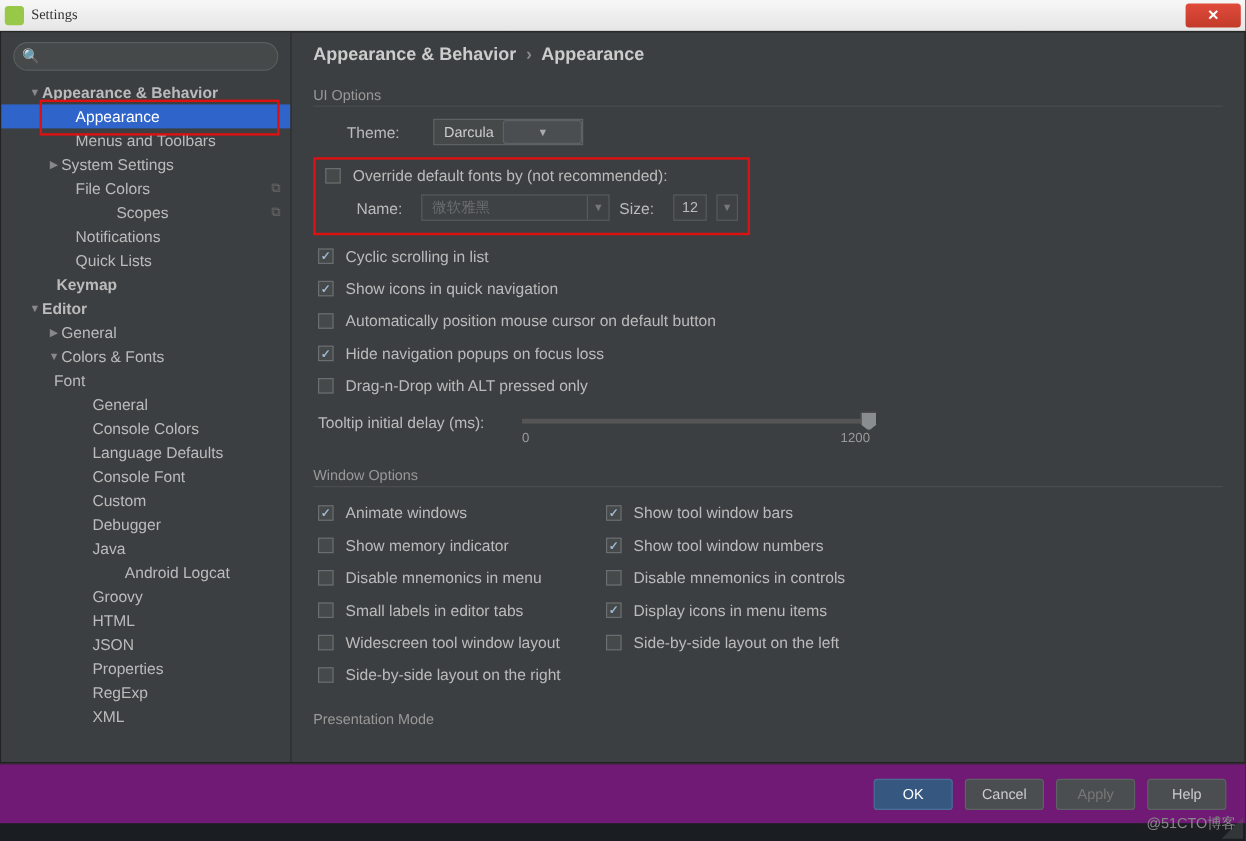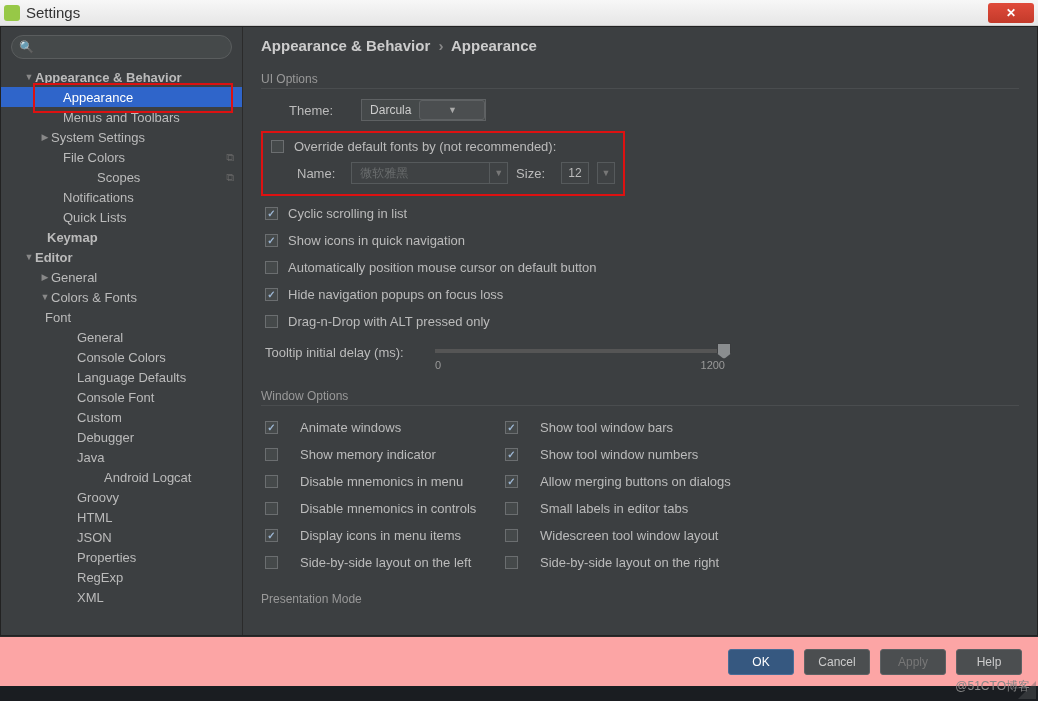--- a/index.html
+++ b/index.html
@@ -1,20 +1,20 @@
 <!DOCTYPE html>
 <html><head>
 <meta charset="utf-8">
 <style>
 * { box-sizing: border-box; margin: 0; padding: 0; font-family: "Segoe UI", Arial, sans-serif; }
 body { background: #1a1d21; width: 1038px; height: 701px; overflow: hidden; color: #bbbbbb; font-size: 13px; }
 
 .titlebar { height: 26px; background: linear-gradient(#f7f7f7,#e6e6e6); border-bottom: 1px solid #ccc; display: flex; align-items: center; padding: 0 4px; }
 .titlebar .logo { width: 16px; height: 16px; background: #97c847; border-radius: 3px; margin-right: 6px; }
-.titlebar .title { color: #333; font-size: 15px; }
+.titlebar .title { color: #333; font-size: 12px; font-family: Liberation Serif, serif; }
 .titlebar .spacer { flex: 1; }
 .titlebar .close-btn { width: 46px; height: 20px; background: linear-gradient(#e04b3b,#c33a2a); border-radius: 3px; color: #fff; display: flex; align-items: center; justify-content: center; font-size: 12px; font-weight: bold; cursor: pointer; }
 
 .dialog-body { display: flex; height: 610px; background: #3c3f41; border: 1px solid #222; }
 
 .sidebar { width: 242px; background: #3c3f41; border-right: 1px solid #2b2b2b; display: flex; flex-direction: column; }
 .search-row { padding: 8px 10px; }
 .search-input { width: 100%; height: 24px; background: #45494a; border: 1px solid #5a5d5e; border-radius: 12px; padding: 0 10px 0 24px; color: #bbb; font-size: 12px; }
 .search-wrap { position: relative; }
 .search-ico { position: absolute; left: 8px; top: 5px; color: #888; font-size: 12px; pointer-events: none; }
@@ -54,25 +54,25 @@
 .chk-label { color:#bbb; }
 
 .slider-row { display:flex; align-items:flex-start; margin: 4px 0 14px 4px; }
 .slider-lbl { width: 170px; }
 .slider-block { width: 290px; }
 .slider-track { height: 4px; background:#555; position:relative; margin-top:4px; }
 .slider-thumb { position:absolute; right:-6px; top:-6px; width:14px; height:16px; background:#8a8d8f; border:1px solid #3a3c3e; clip-path: polygon(0 0,100% 0,100% 65%,50% 100%,0 65%); }
 .ticks { display:flex; justify-content:space-between; font-size:11px; color:#999; margin-top:6px; }
 
 .win-opts { display:grid; grid-template-columns: 220px 260px; column-gap: 20px; row-gap: 12px; margin-top: 4px; margin-left:4px; }
-.win-opts .chk-row { margin:0;gap:12px; }
+.win-opts .chk-row { margin:0; }
 
 .pres-mode { margin-top: 18px; }
 
-.footer { height: 50px; background:#fca5a5; border-top:1px solid #2b2b2b; display:flex; align-items:center; justify-content:flex-end; padding: 12px 16px; gap:10px; }
+.footer { height: 50px; background:#701a75; border-top:1px solid #2b2b2b; display:flex; align-items:center; justify-content:flex-end; padding: 12px 16px; gap:10px; }
 .btn { min-width:66px; height:26px; background:#4b4e50; border:1px solid #5e6163; color:#ccc; font-size:12px; border-radius:3px; cursor:pointer; padding:0 12px; }
 .btn.primary { background:#365880; border-color:#4a6d98; color:#fff; }
 .btn.disabled { color:#777; }
 
 .watermark { position:absolute; right:8px; bottom:6px; color:#888; font-size:12px; pointer-events:none; }
 .corner { position:absolute; right:2px; bottom:2px; width:0; height:0; border-left:18px solid transparent; border-bottom:18px solid #5a5d5f; opacity:.4; }
 </style>
 </head>
 <body>
 
@@ -296,24 +296,20 @@
         </div>
         <div class="chk-row">
           <span class="chk on"></span>
           <span class="chk-label">Show tool window numbers</span>
         </div>
         <div class="chk-row">
           <span class="chk"></span>
           <span class="chk-label">Disable mnemonics in menu</span>
         </div>
         <div class="chk-row">
-          <span class="chk on"></span>
-          <span class="chk-label">Allow merging buttons on dialogs</span>
-        </div>
-        <div class="chk-row">
           <span class="chk"></span>
           <span class="chk-label">Disable mnemonics in controls</span>
         </div>
         <div class="chk-row">
           <span class="chk"></span>
           <span class="chk-label">Small labels in editor tabs</span>
         </div>
         <div class="chk-row">
           <span class="chk on"></span>
           <span class="chk-label">Display icons in menu items</span>

